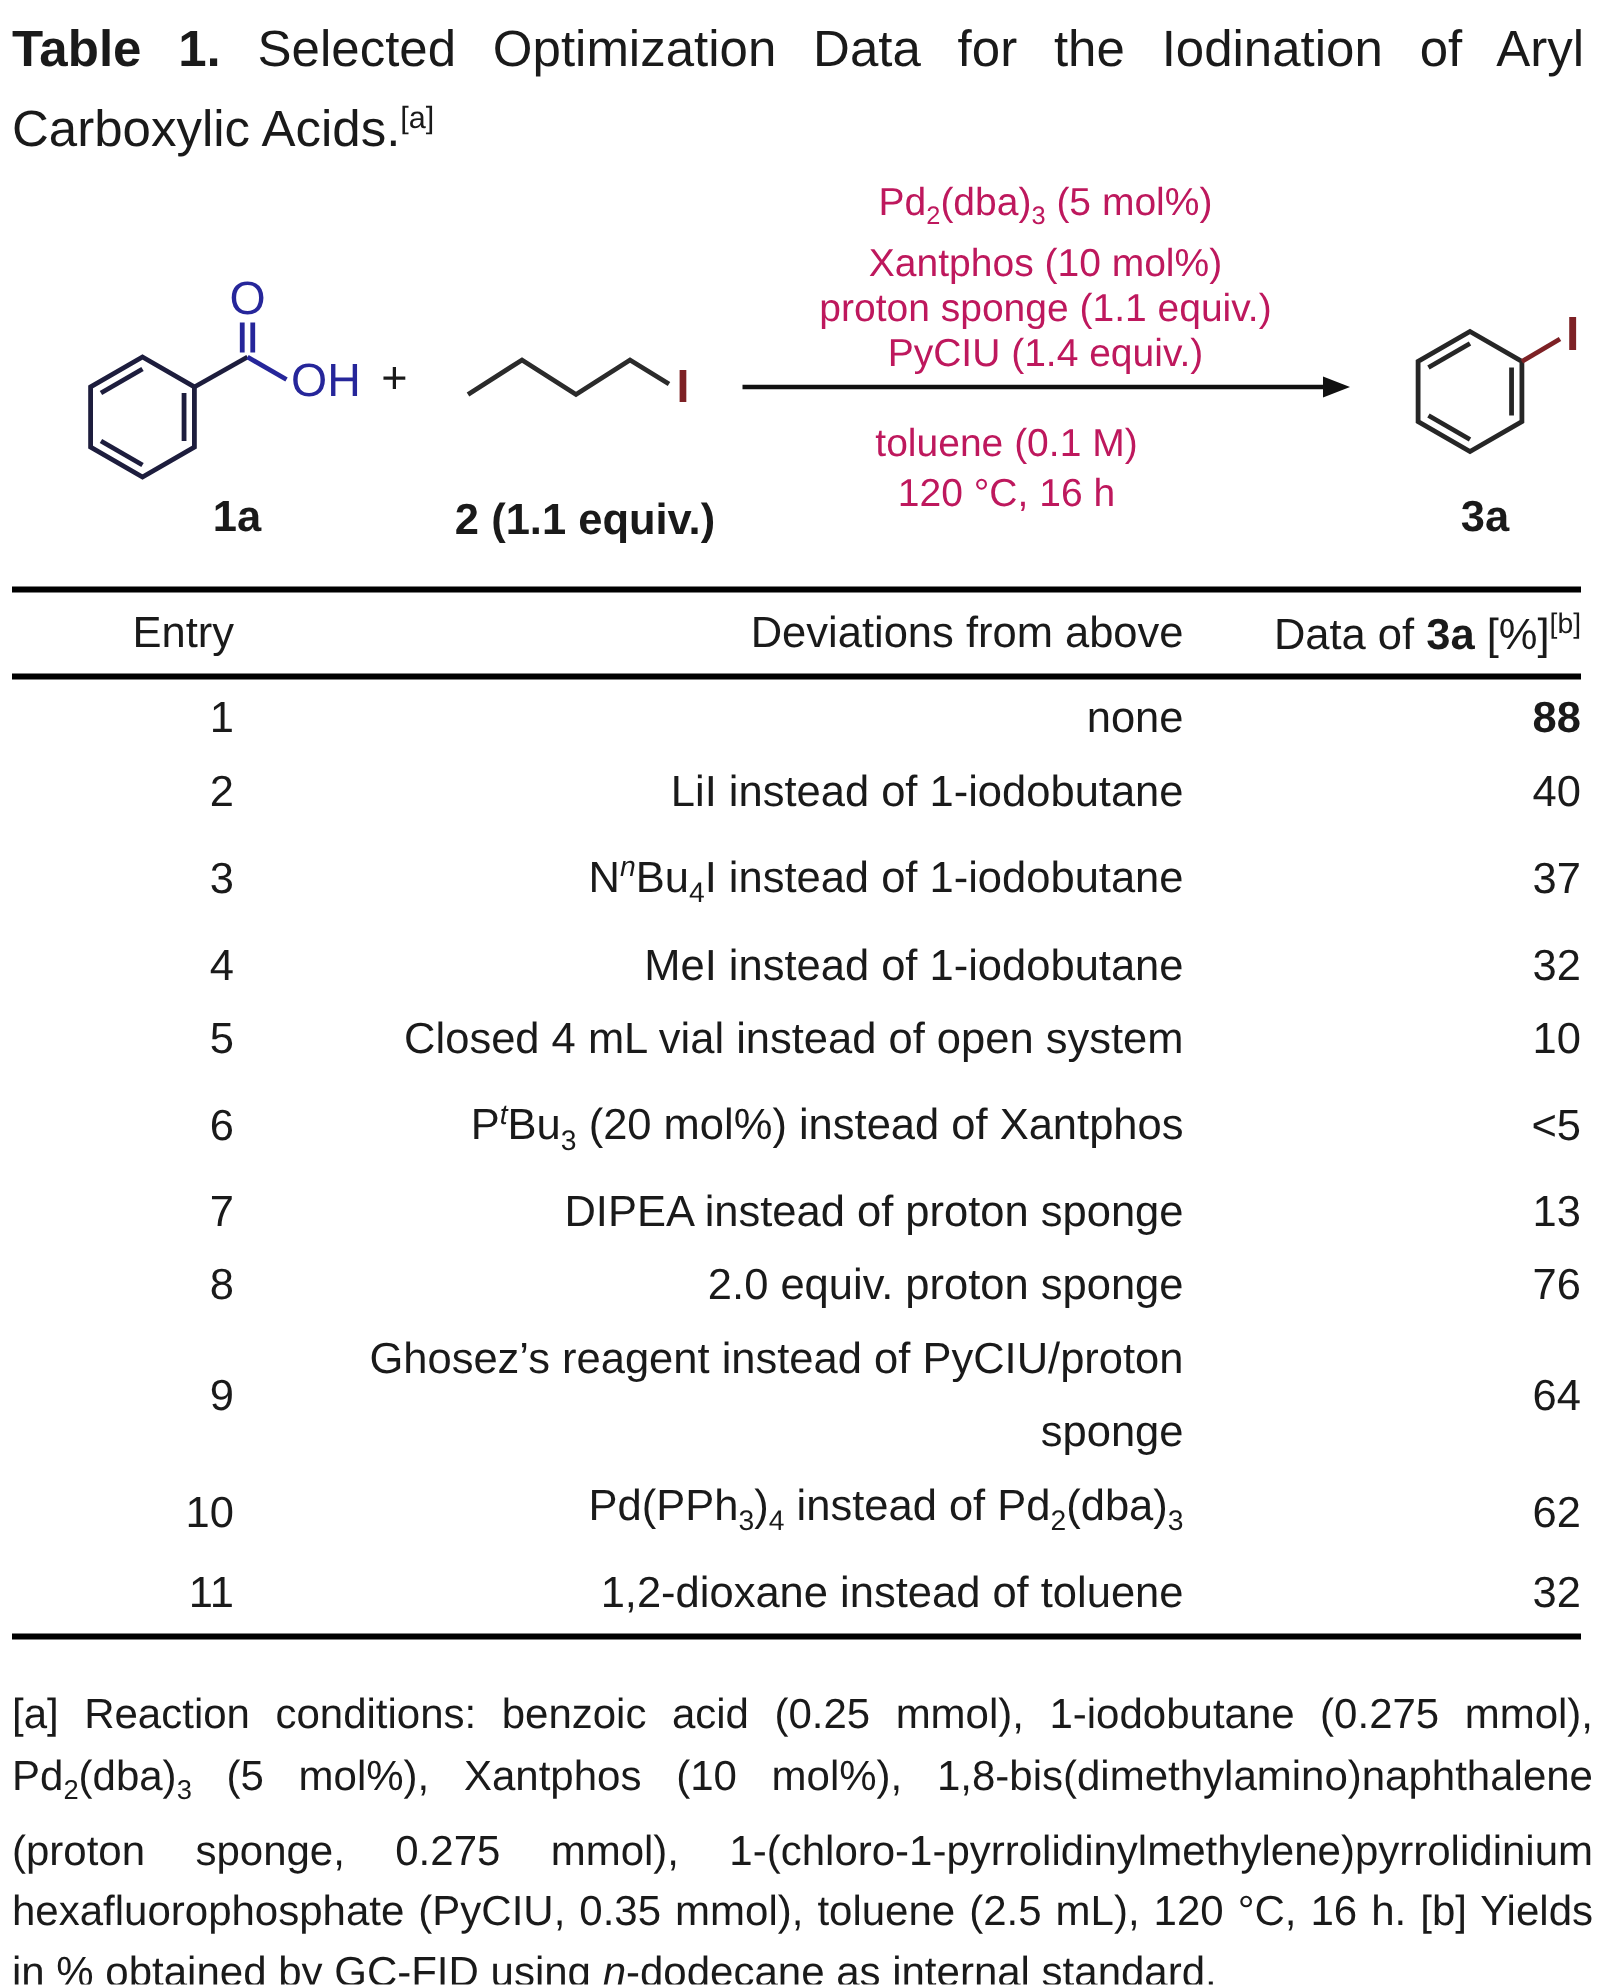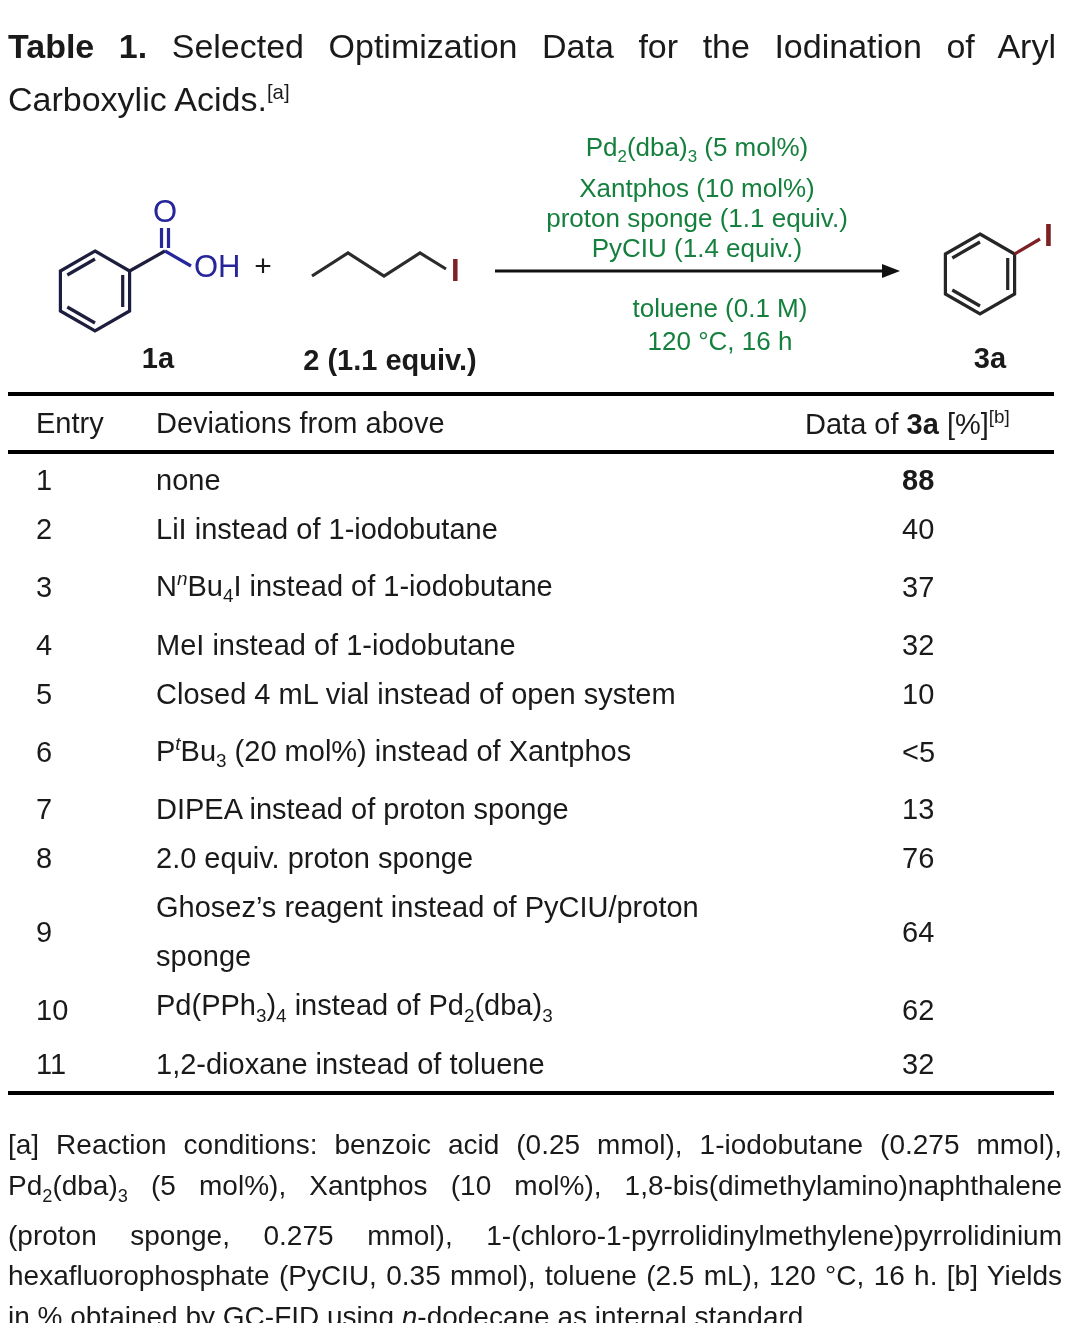--- a/index.html
+++ b/index.html
@@ -3,35 +3,35 @@
 <meta charset="utf-8">
 <style>
   html,body{margin:0;padding:0;background:#ffffff;}
   body{
     width:1080px;height:1323px;position:relative;overflow:hidden;
     font-family:"Liberation Sans","DejaVu Sans",sans-serif;
     color:#1a1a1a;
     -webkit-font-smoothing:antialiased;
   }
   
-  .title{margin:23px 24px 0 8px;font-size:34px;line-height:46px;}
+  .title{margin:10px 24px 0 8px;font-size:34px;line-height:46px;}
   .title-line1{text-align:justify;text-align-last:justify;}
   .title-bold{font-weight:700;}
   .title sup{font-size:60%;}
   
   .scheme{position:relative;height:268px;margin-top:2px;}
   .scheme .abs{position:absolute;}
-  .cond{width:404px;text-align:center;font-size:26px;line-height:30px;color:#15803d;}
+  .cond{width:404px;text-align:center;font-size:26px;line-height:30px;color:#be185d;}
   .cond-below{line-height:33px;}
   .struct-label{position:absolute;text-align:center;font-size:29px;font-weight:700;}
   .plus{font-size:30px;font-weight:400;}
   sub{font-size:65%;}
   sup{font-size:65%;}
   
-  .table{margin:0 26px 0 8px;width:1046px;border-top:4px solid #000;}
+  .table{margin:12px 26px 0 8px;width:1046px;border-top:4px solid #000;text-align:right;}
   .thead{display:grid;grid-template-columns:148px 1fr 265px;min-height:54px;
          align-items:center;border-bottom:4px solid #000;font-size:29px;}
   .h-entry{padding-left:28px;}
   .h-yield{padding-left:16px;}
   .tbody{border-bottom:4px solid #000;padding:2px 0 2px 0;}
   .trow{display:grid;grid-template-columns:148px 1fr 265px;min-height:49px;
         align-items:center;font-size:29px;}
   .c-entry{padding-left:28px;}
   .c-dev{line-height:49px;}
   .c-yield{padding-left:113px;}
@@ -80,21 +80,21 @@
     <div><span>Xantphos (10 mol%)</span></div>
     <div><span>proton sponge (1.1 equiv.)</span></div>
     <div><span>PyCIU (1.4 equiv.)</span></div>
   </div>
 
   <svg class="abs" style="left:492px;top:137px;" width="412" height="20" viewBox="0 0 412 20">
     <line x1="3" y1="10" x2="392" y2="10" stroke="#111111" stroke-width="3"></line>
     <polygon points="390,3 408,10 390,17" fill="#111111"></polygon>
   </svg>
 
-  <div class="abs cond cond-below" style="left:518px;top:168px;">
+  <div class="abs cond cond-below" style="left:469px;top:168px;">
     <div><span>toluene (0.1 M)</span></div>
     <div><span>120 °C, 16 h</span></div>
   </div>
 
   <svg class="abs" style="left:910px;top:75px;" width="160" height="150" viewBox="0 0 160 150">
     <g stroke="#262626" stroke-width="3.2" fill="none">
       <polygon points="70,35 104.6,55 104.6,95 70,115 35.4,95 35.4,55"></polygon>
       <line x1="42.3" y1="59" x2="70" y2="43"></line>
       <line x1="97.7" y1="59" x2="97.7" y2="91"></line>
       <line x1="42.3" y1="91" x2="70" y2="107"></line>

